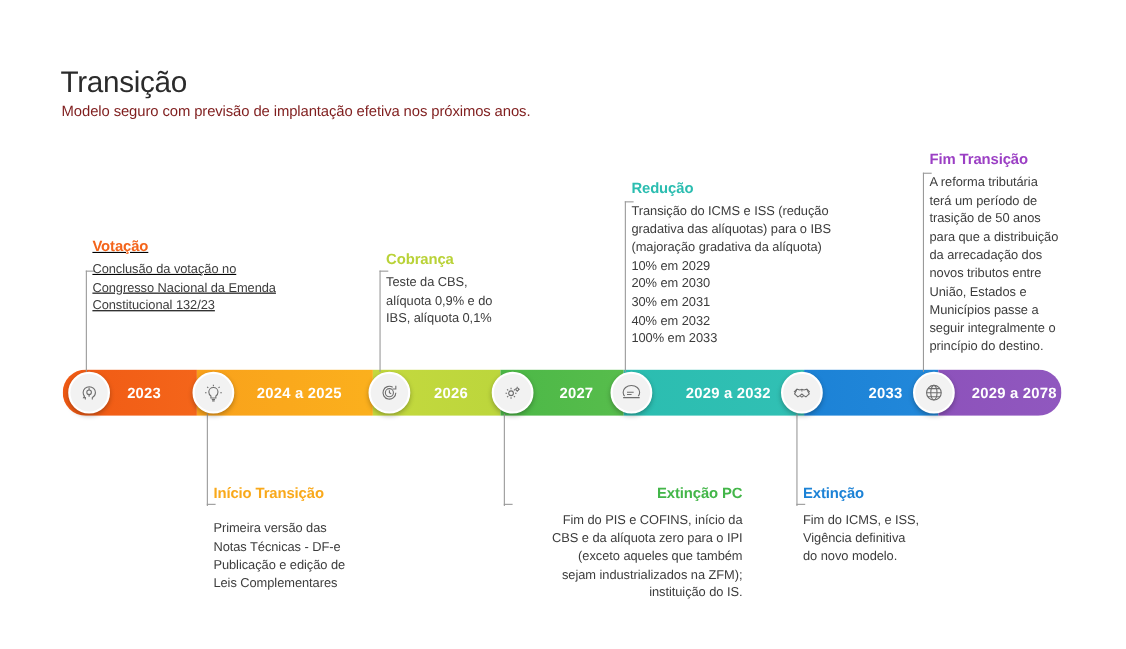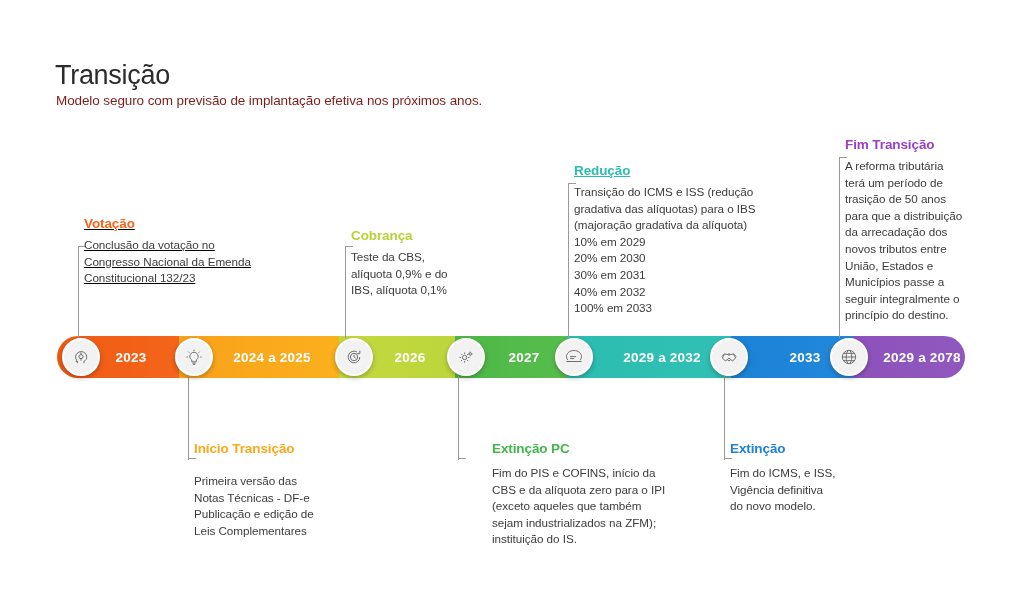--- a/index.html
+++ b/index.html
@@ -201,21 +201,21 @@
   </div>
 
   <div class="callout" style="left:351px; top:228px; width:200px;">
     <div class="callout-title" style="color: rgb(185, 210, 55);">Cobrança</div>
     <div class="callout-body">Teste da CBS,
 alíquota 0,9% e do
 IBS, alíquota 0,1%</div>
   </div>
 
   <div class="callout" style="left:574px; top:163px; width:235px;">
-    <div class="callout-title" style="color: rgb(43, 189, 176); text-decoration: underline;">Redução</div>
+    <div class="callout-title" style="color: rgb(43, 189, 176);">Redução</div>
     <div class="callout-body">Transição do ICMS e ISS (redução
 gradativa das alíquotas) para o IBS
 (majoração gradativa da alíquota)
 10% em 2029
 20% em 2030
 30% em 2031
 40% em 2032
 100% em 2033</div>
   </div>
 
@@ -234,21 +234,21 @@
   </div>
 
   <div class="callout" style="left:194px; top:441px; width:210px;">
     <div class="callout-title" style="color: rgb(249, 169, 27);">Início Transição</div>
     <div class="callout-body" style="margin-top:17px;">Primeira versão das
 Notas Técnicas - DF-e
 Publicação e edição de
 Leis Complementares</div>
   </div>
 
-  <div class="callout" style="left:492px; top:441px; width:230px;">
+  <div class="callout" style="left:445px; top:441px; width:230px;text-align:right;">
     <div class="callout-title" style="color: rgb(67, 182, 73);">Extinção PC</div>
     <div class="callout-body" style="margin-top:9px;">Fim do PIS e COFINS, início da
 CBS e da alíquota zero para o IPI
 (exceto aqueles que também
 sejam industrializados na ZFM);
 instituição do IS.</div>
   </div>
 
   <div class="callout" style="left:730px; top:441px; width:180px;">
     <div class="callout-title" style="color: rgb(28, 130, 214);">Extinção</div>

